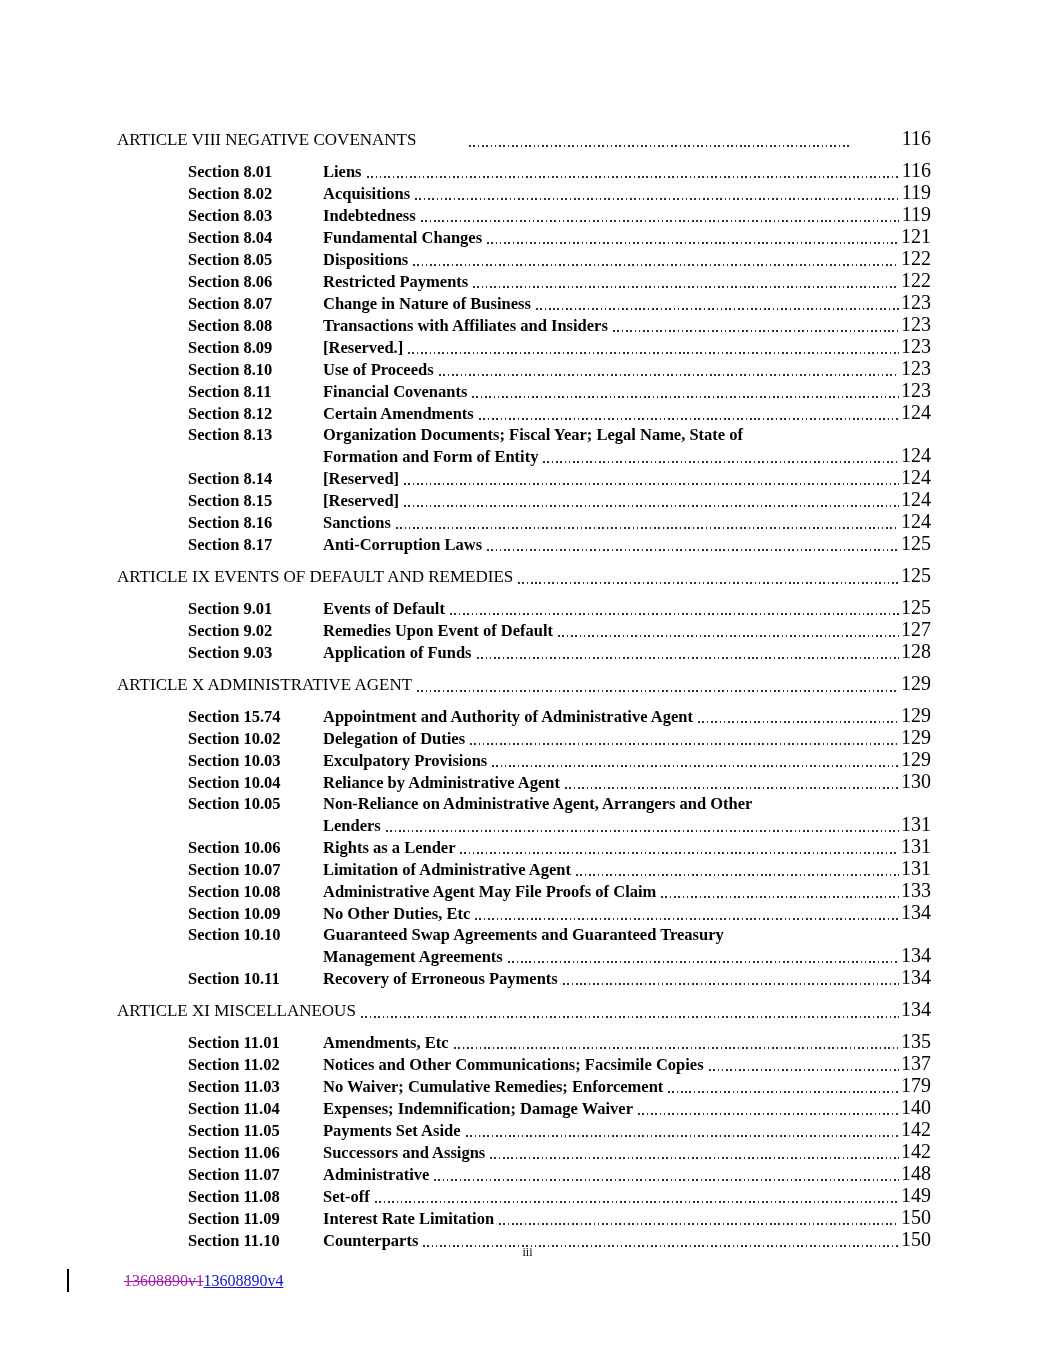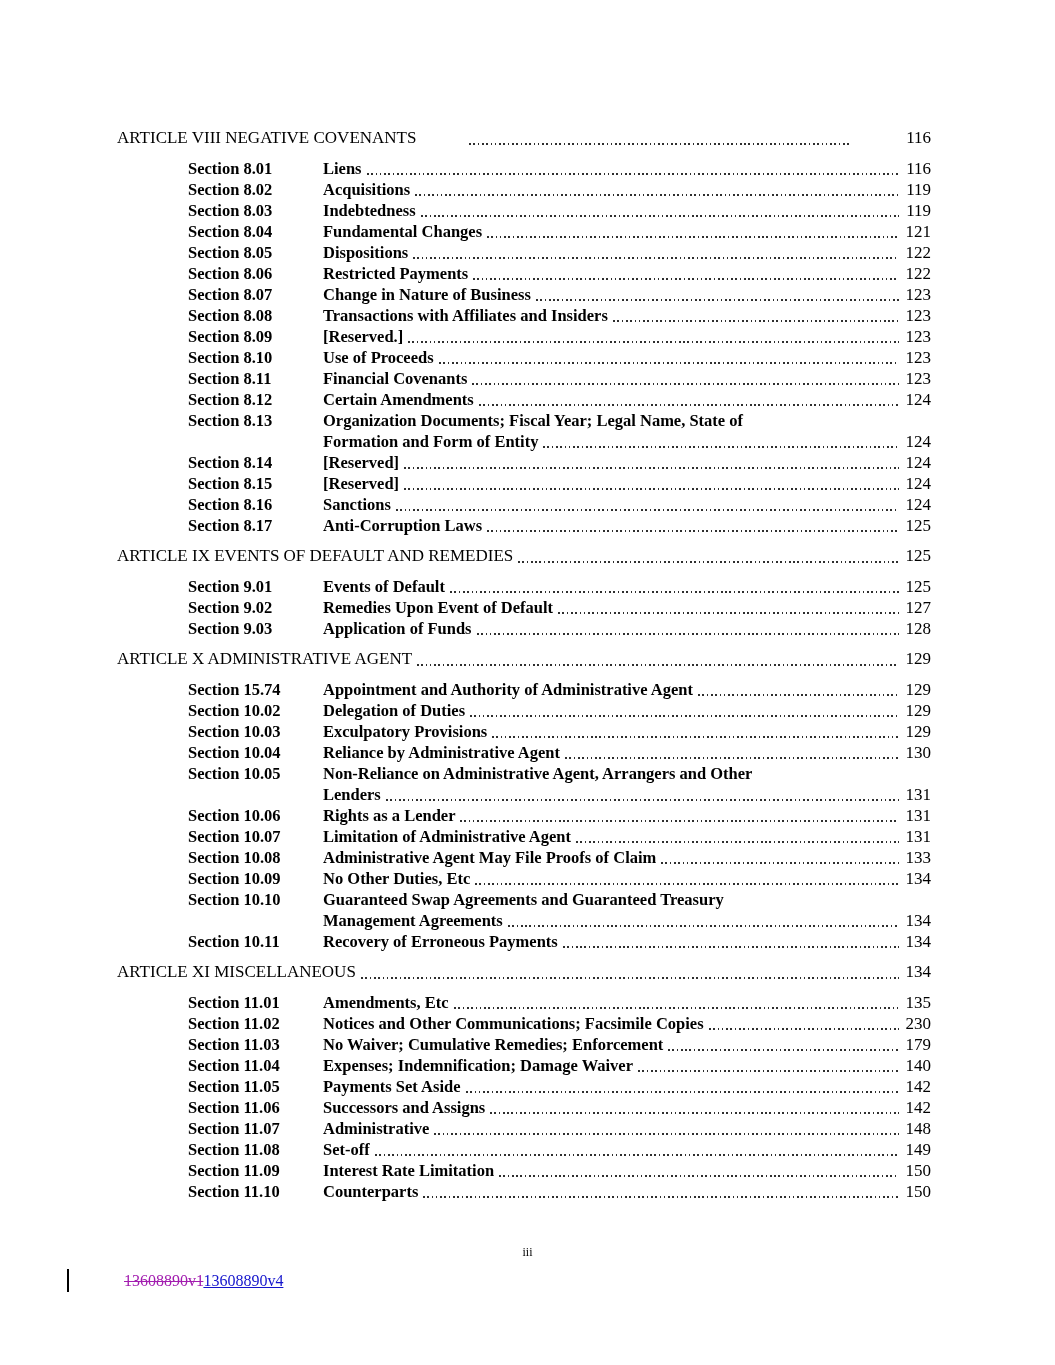--- a/index.html
+++ b/index.html
@@ -37,21 +37,21 @@
     flex:1 1 auto;
     min-width:10px;
     height:2px;
     align-self:flex-end;
     margin:0 2px 4px 5px;
     background-image:repeating-linear-gradient(to right,#2e2e2e 0 1.6px,transparent 1.6px 4.3px);
   }
   .pagenum{
     flex:none;
     font-weight:normal;
-    font-size:17px;
+    font-size:20px;
     min-width:30px;
     text-align:right;
     white-space:nowrap;
   }
   .footer-pagenum{
     position:absolute;
     left:0;right:0;top:1245px;
     text-align:center;
     font-size:12px;
   }
@@ -303,21 +303,21 @@
       <div class="trow section">
         <span class="num">Section 11.01</span>
         <span class="title">Amendments, Etc</span>
         <span class="leader"></span>
         <span class="pagenum">135</span>
       </div>
       <div class="trow section">
         <span class="num">Section 11.02</span>
         <span class="title">Notices and Other Communications; Facsimile Copies</span>
         <span class="leader"></span>
-        <span class="pagenum">230</span>
+        <span class="pagenum">137</span>
       </div>
       <div class="trow section">
         <span class="num">Section 11.03</span>
         <span class="title">No Waiver; Cumulative Remedies; Enforcement</span>
         <span class="leader"></span>
         <span class="pagenum">179</span>
       </div>
       <div class="trow section">
         <span class="num">Section 11.04</span>
         <span class="title">Expenses; Indemnification; Damage Waiver</span>

